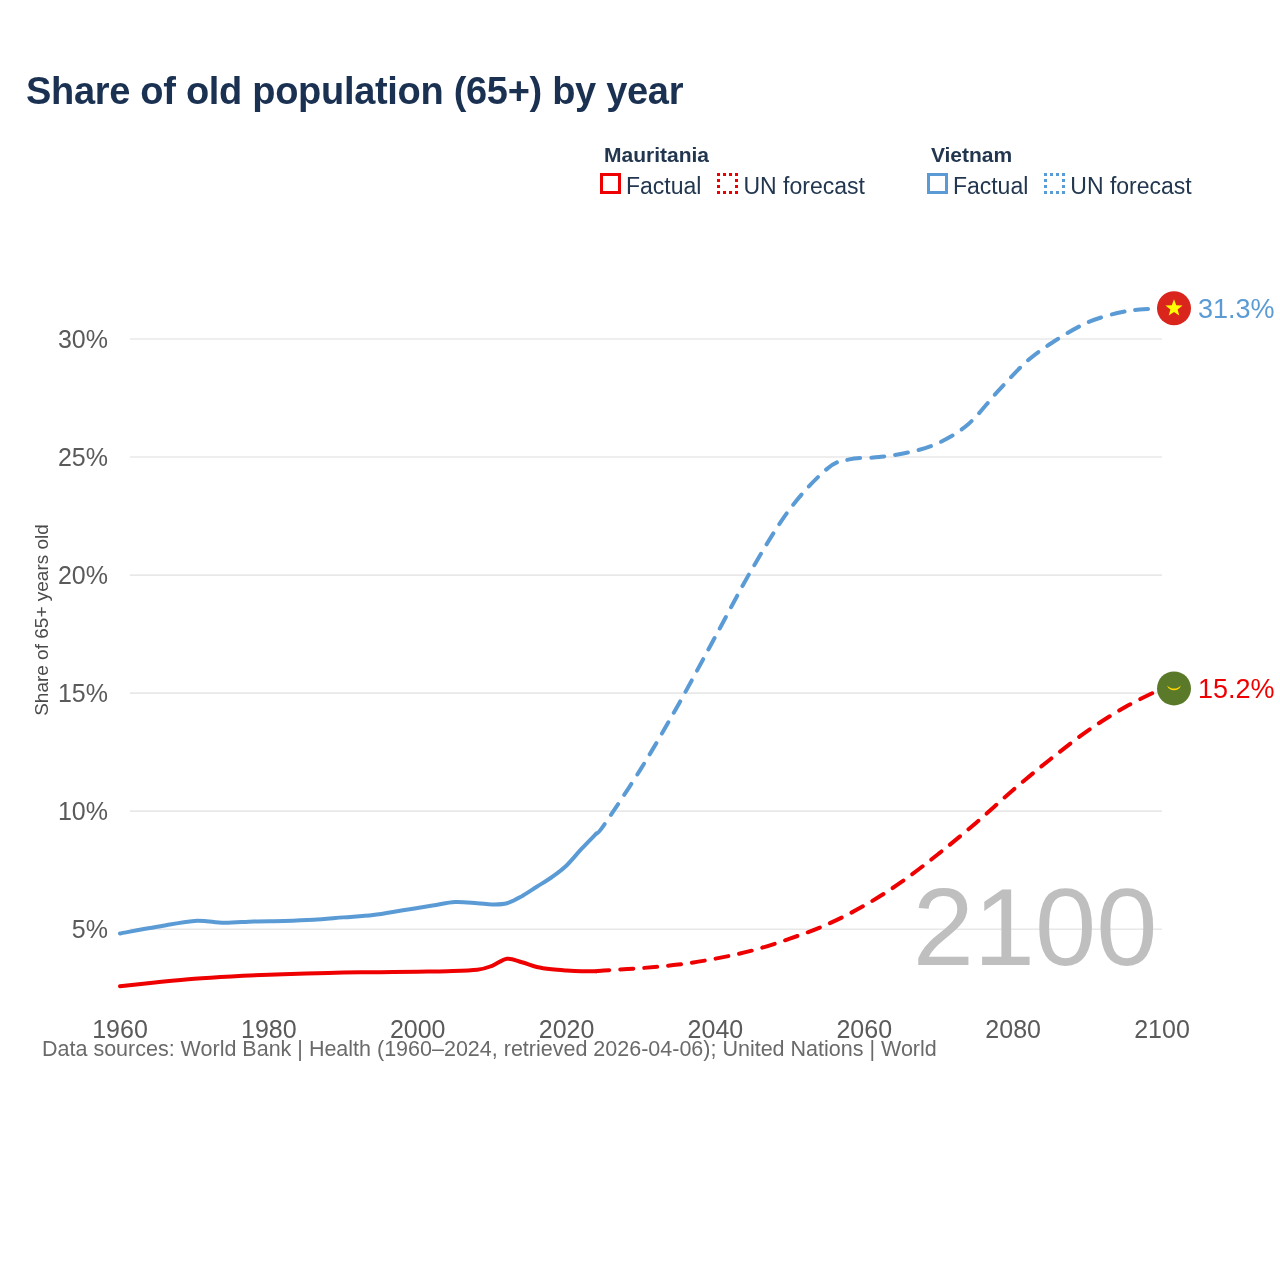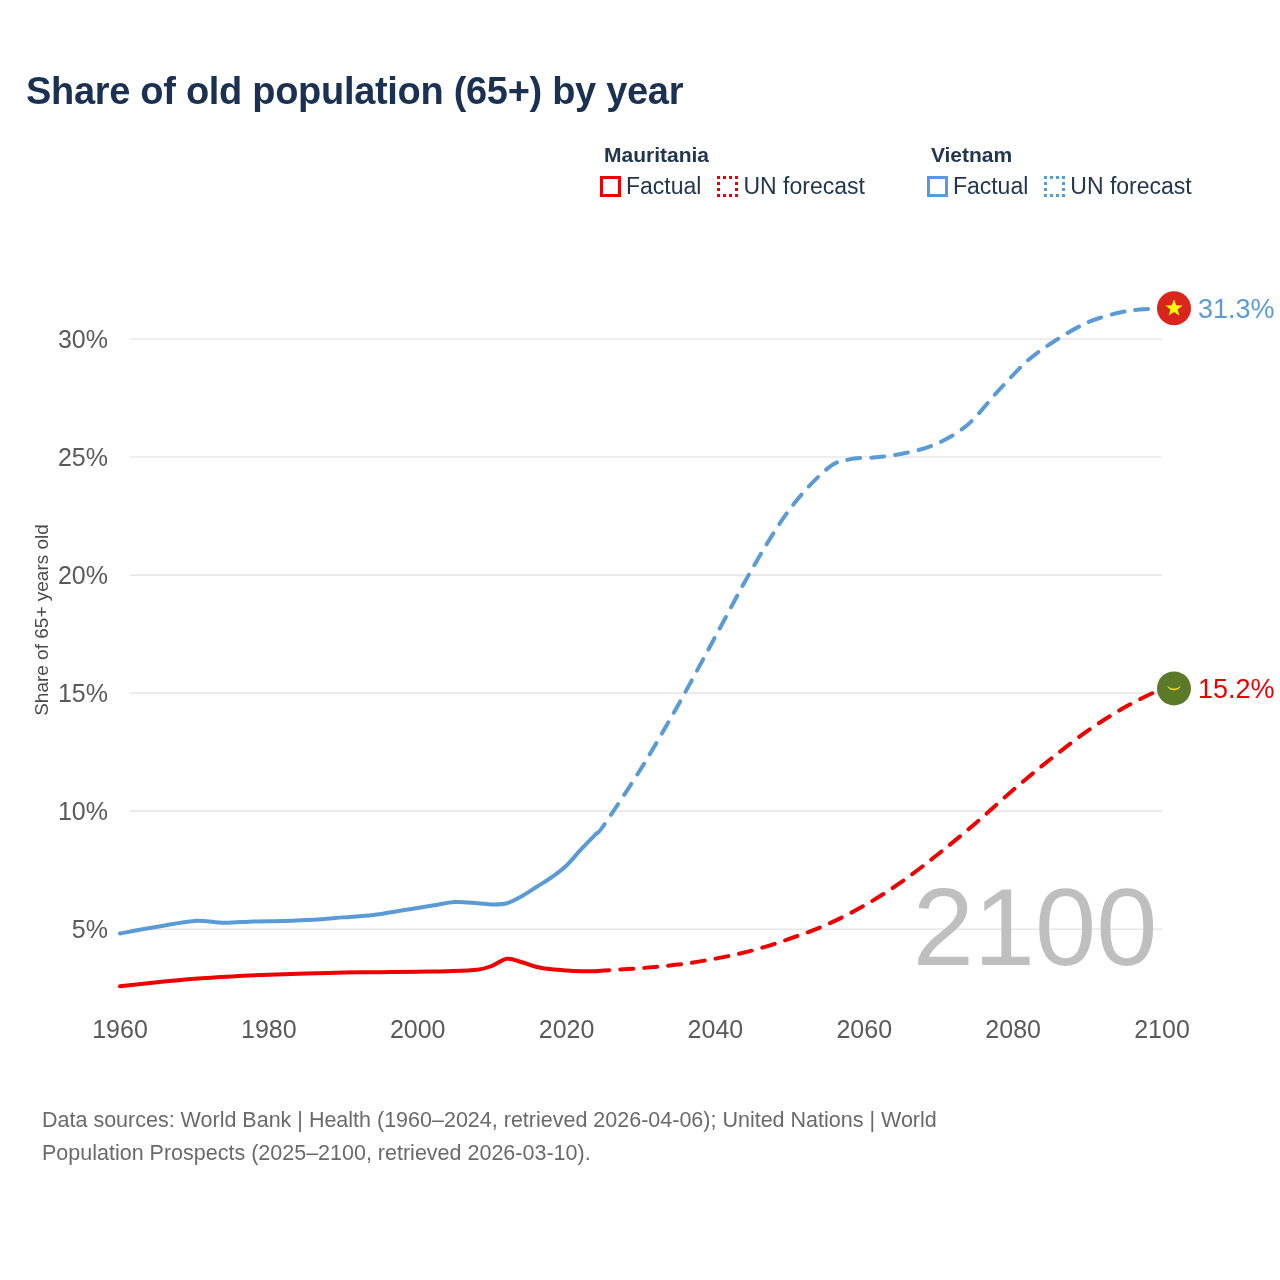--- a/index.html
+++ b/index.html
@@ -53,21 +53,20 @@
     padding-left: 4px;
     font-weight: bold;
   }
   .legend-items {
     display: flex;
     align-items: center;
     gap: 16px;
   }
   .legend-item {
     display: flex;
-    align-items: center;
     gap: 5px;
     font-size: 23px;
     color: #22374f;
     white-space: nowrap;
   }
   .swatch {
     width: 21px;
     height: 21px;
     box-sizing: border-box;
     background: #ffffff;
@@ -115,21 +114,21 @@
   .series-line { fill: none; stroke-width: 4; stroke-linecap: round; stroke-linejoin: round; }
   .series-line.dash { stroke-dasharray: 13 11; }
   .endlabel {
     font-family: "Liberation Sans", sans-serif;
     font-size: 27px;
   }
   
   .footer {
     position: absolute;
     left: 42px;
-    top: 1104px;
+    top: 1033px;
     width: 1180px;
     font-size: 21.5px;
     color: #6a6a6a;
     line-height: 33px;
   }
   .footer div { white-space: normal; }
 </style>
 </head>
 <body>
 
@@ -216,16 +215,15 @@
             <circle cx="1174" cy="308.327868852459" r="17" fill="#da251d"></circle>
             <polygon points="1174.00,299.33 1176.22,305.27 1182.56,305.55 1177.59,309.50 1179.29,315.61 1174.00,312.11 1168.71,315.61 1170.41,309.50 1165.44,305.55 1171.78,305.27" fill="#ffff00"></polygon>
           </g>
           <text x="1198" y="318.327868852459" class="endlabel" fill="#5b9bd5">31.3%</text>
         </g>
     </svg>
   </div>
 
   <div class="footer">
     <div>Data sources: World Bank | Health (1960–2024, retrieved 2026-04-06); United Nations | World</div>
-    <div>Population Prospects (2025–2100, retrieved 2026-03-10).</div>
   </div>
 
 </div>
 
 </body></html>

